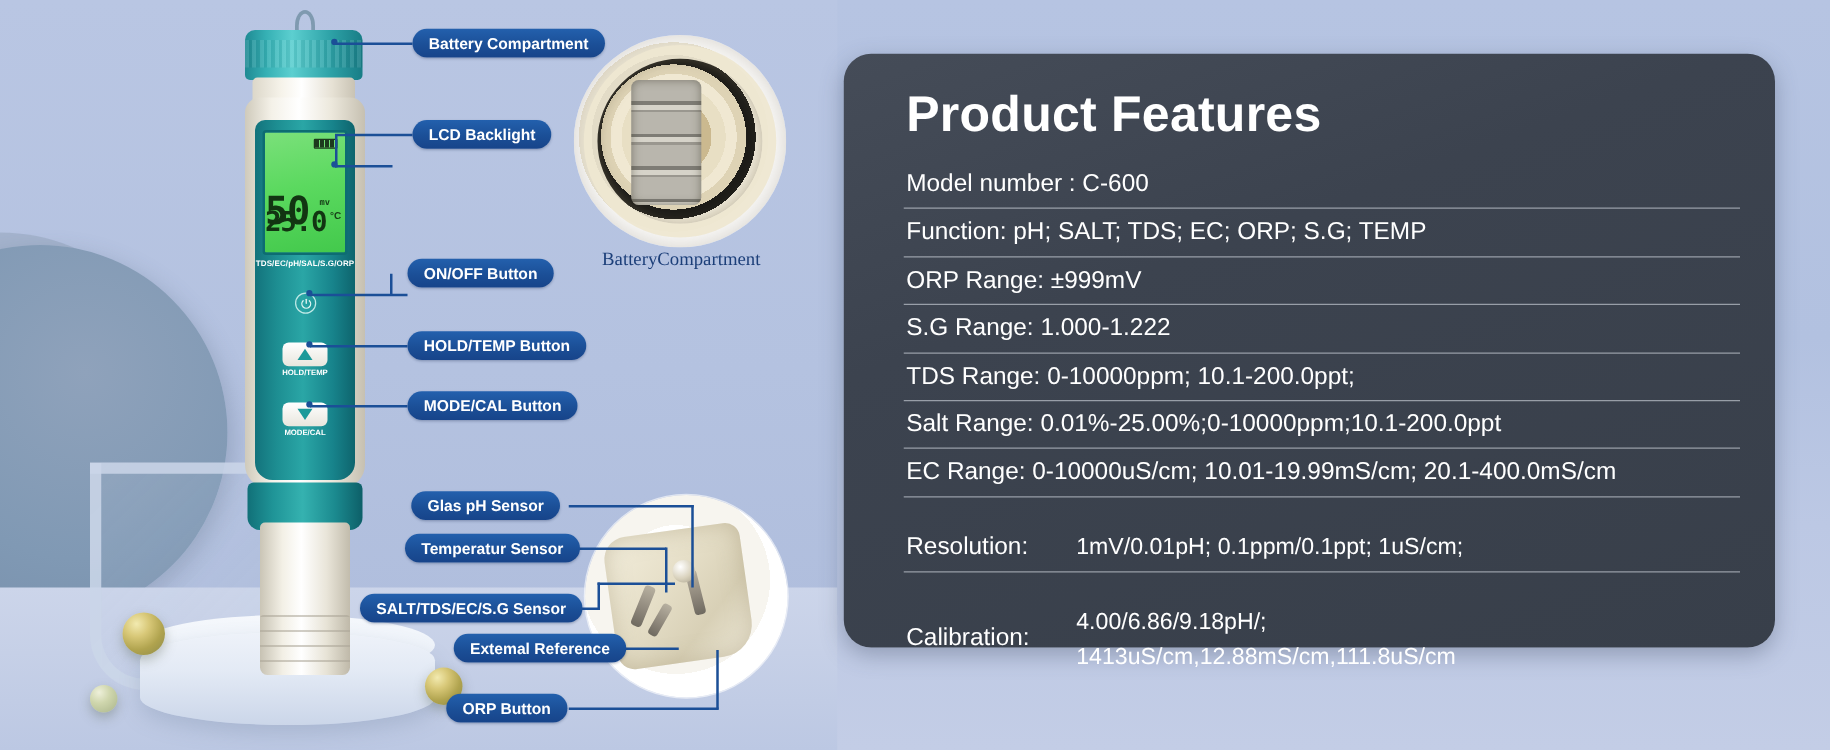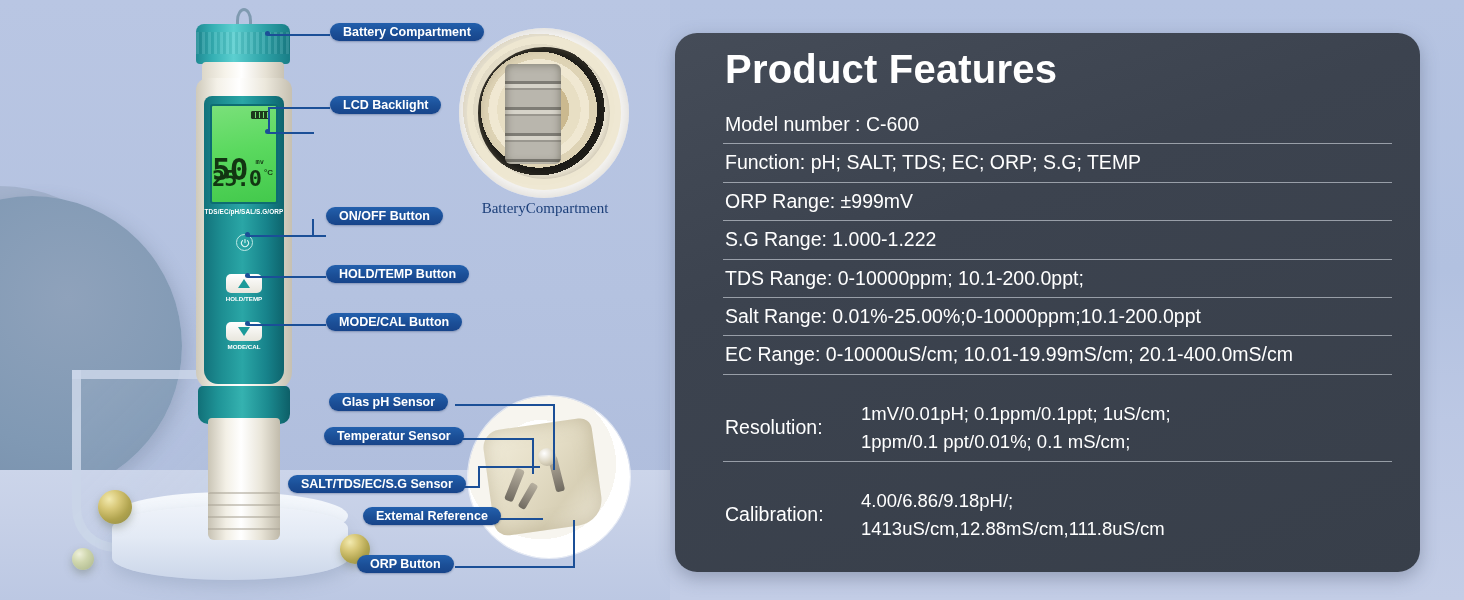--- a/index.html
+++ b/index.html
@@ -217,21 +217,21 @@
     width: 72px; height: 48px;
     border-radius: 3px 3px 6px 6px;
     background:
       repeating-linear-gradient(180deg, rgba(170,164,150,0.55) 0 2px, rgba(255,255,255,0) 2px 12px),
       linear-gradient(90deg,#c7c2b3 0%, #f2efe5 25%, #ffffff 46%, #e7e3d6 74%, #bfb9a9 100%);
   }
 
   
   .pill {
     position: absolute;
-    height: 18px;
+    height: 23px;
     padding: 0 13px;
     border-radius: 12px;
     background: linear-gradient(180deg,#2360ad 0%, #1b4f97 55%, #17448a 100%);
     color: #ffffff;
     font-size: 12.5px;
     font-weight: bold;
     display: flex; align-items: center; justify-content: center;
     white-space: nowrap;
     box-shadow: 0 1px 2px rgba(20,40,80,0.3);
   }
@@ -296,26 +296,26 @@
   .sp3 { left: 84px; top: 60px; width: 9px; height: 36px; transform: rotate(-14deg); }
   .sp-glass {
     position: absolute; left: 70px; top: 52px; width: 18px; height: 18px;
     border-radius: 50%;
     background: radial-gradient(circle at 35% 30%, #ffffff 0%, #d9d2bd 55%, #a79f8b 100%);
   }
 
   
   .panel {
     position: absolute;
-    left: 675px; top: 33px;
-    width: 745px; height: 539px;
+    left: 675px; top: 43px;
+    width: 745px; height: 475px;
     border-radius: 22px;
     background: linear-gradient(160deg,#454c58 0%, #3c434f 35%, #383f4a 100%);
     box-shadow: 0 6px 18px rgba(60,72,95,0.35);
-    padding: 8px 28px 10px 48px;
+    padding: 21px 28px 10px 48px;
     color: #ffffff;
   }
   .panel-title {
     font-size: 40px;
     font-weight: bold;
     letter-spacing: 0.2px;
     margin: 6px 0 14px 2px;
   }
   .spec-row {
     display: flex;
@@ -465,21 +465,20 @@
       <span class="spec-label">Salt Range: 0.01%-25.00%;0-10000ppm;10.1-200.0ppt</span>
     </div>
     <div class="spec-row">
       <span class="spec-label">EC Range: 0-10000uS/cm; 10.01-19.99mS/cm; 20.1-400.0mS/cm</span>
     </div>
 
     <div class="spec-row two-line">
       <span class="spec-label wide">Resolution:</span>
       <span class="spec-value-block">
         <div>1mV/0.01pH; 0.1ppm/0.1ppt; 1uS/cm;</div>
-        <div>1ppm/0.1 ppt/0.01%; 0.1 mS/cm;</div>
       </span>
     </div>
 
     <div class="spec-row two-line last">
       <span class="spec-label wide">Calibration:</span>
       <span class="spec-value-block">
         <div>4.00/6.86/9.18pH/;</div>
         <div>1413uS/cm,12.88mS/cm,111.8uS/cm</div>
       </span>
     </div>

